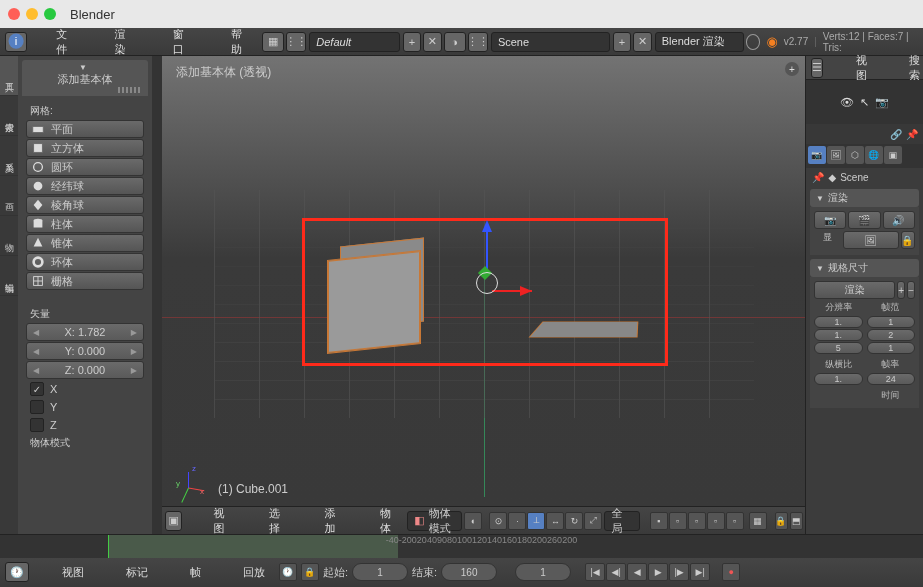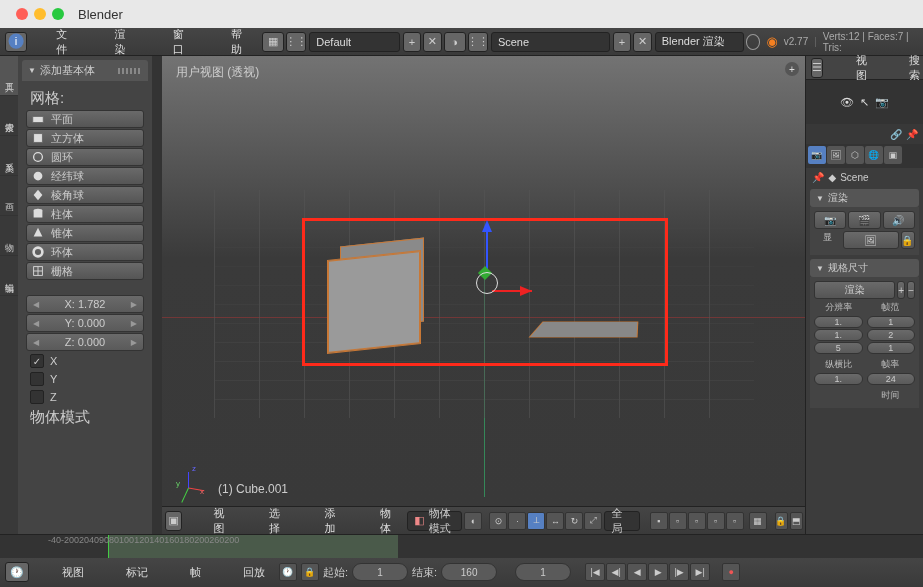--- a/index.html
+++ b/index.html
@@ -1,47 +1,47 @@
 <!DOCTYPE html>
 <html><head>
 <meta charset="utf-8">
 <style>
 * { box-sizing: border-box; margin: 0; padding: 0; font-family: Arial, sans-serif; }
 body { width: 923px; height: 587px; background: #393939; color: #ccc; font-size: 11px; overflow: hidden; }
 
 
-.titlebar { height: 28px; background: #e8e8e8; display: flex; align-items: center; padding: 0 16px; }
+.titlebar { height: 28px; background: #e8e8e8; display: flex; align-items: center; padding: 0 8px; }
 .traffic-lights { display: flex; gap: 6px; margin-right: 14px; }
 .tl { width: 12px; height: 12px; border-radius: 50%; }
 .tl-red { background: #ff5f57; } .tl-yellow { background: #ffbd2e; } .tl-green { background: #28c940; }
 .titlebar-title { color: #333; font-size: 13px; }
 
 
 .infobar { height: 28px; background: linear-gradient(#454545,#3a3a3a); display: flex; align-items: center; border-bottom: 1px solid #222; padding-left: 4px; }
 .icon-btn { width: 24px; height: 20px; background: #666; border: 1px solid #222; border-radius: 3px; margin: 0 1px; display: flex; align-items: center; justify-content: center; cursor: pointer; }
 .icon-btn.small { width: 20px; }
 .menu-item { padding: 0 10px; color: #ddd; cursor: pointer; margin-left: 18px; }
 .dd-field { height: 20px; background: #333; border: 1px solid #222; border-radius: 3px; display: flex; align-items: center; padding: 0 6px; color: #ddd; margin: 0 2px; }
-.dd-wide { width: 97px; }
+.dd-wide { width: 97px; font-style: italic; }
 .dd-wider { width: 128px; }
 .info-right { margin-left: auto; display: flex; align-items: center; gap: 6px; padding-right: 6px; font-size: 10px; color: #aaa; }
 .dot-circle { width: 16px; height: 16px; border-radius: 50%; border: 1px solid #999; }
 
 
 .main { display: flex; height: 478px; }
 .left-col { width: 162px; background: #444; display: flex; }
 .left-tabs { width: 18px; background: #393939; display: flex; flex-direction: column; }
 .left-tab { height: 40px; writing-mode: vertical-lr; text-orientation: upright; font-size: 9px; display: flex; align-items: center; justify-content: center; border-bottom: 1px solid #333; cursor: pointer; }
 .left-tab.active { background: #555; }
 .tool-panel { flex: 1; padding: 4px; overflow-y: auto; }
-.panel-header { background: #555; padding: 3px 6px; border-radius: 3px 3px 0 0; display: flex; align-items: center; font-size: 11px; margin-bottom: 2px; cursor: pointer; }
+.panel-header { background: #555; padding: 3px 6px; border-radius: 3px 3px 0 0; display: flex; align-items: center; font-size: 11px; margin-bottom: 2px; cursor: pointer; flex-direction: column; }
 .panel-header::before { content: "▼"; font-size: 8px; margin-right: 4px; }
 .panel-collapse-handle { margin-left: auto; width: 24px; height: 6px; background: repeating-linear-gradient(90deg,#888 0 2px,transparent 2px 4px);}
 .panel-body { background: #444; padding: 4px; margin-bottom: 6px; }
-.sub-label { color: #ccc; font-size: 15px; padding: 2px 4px; }
+.sub-label { color: #ccc; font-size: 10px; padding: 2px 4px; }
 .tool-btn { height: 18px; background: linear-gradient(#6a6a6a,#555); border: 1px solid #333; border-radius: 3px; margin-bottom: 1px; display: flex; align-items: center; gap: 6px; padding: 0 4px; cursor: pointer; }
 .tool-btn svg { width: 14px; height: 14px; }
 .num-field { height: 18px; background: linear-gradient(#6a6a6a,#5a5a5a); border: 1px solid #333; border-radius: 3px; display: flex; align-items: center; justify-content: space-between; padding: 0 6px; margin-bottom: 1px; }
 .num-field .arr { color: #999; font-size: 8px; cursor: pointer; }
 .check-row { display: flex; align-items: center; gap: 6px; padding: 2px 4px; }
 .chk { width: 14px; height: 14px; background: #333; border: 1px solid #222; border-radius: 2px; display: flex; align-items: center; justify-content: center; font-size: 10px; cursor: pointer; }
 
 
 .viewport-col { flex: 1; display: flex; flex-direction: column; background: #393939; position: relative; }
 .viewport { flex: 1; position: relative; background: linear-gradient(#737373 0%, #3a3a3a 45%, #393939 100%); overflow: hidden; }
@@ -69,21 +69,21 @@
 
 
 .v3d-header { height: 28px; background: linear-gradient(#454545,#3a3a3a); border-top: 1px solid #222; display: flex; align-items: center; gap: 2px; padding: 0 2px; }
 .mode-dd { height: 20px; background: #333; border: 1px solid #222; border-radius: 3px; display: flex; align-items:center; padding: 0 6px; gap: 4px; }
 .vp-icons { display: flex; gap: 1px; }
 .tog { width: 18px; height: 18px; background: #555; border: 1px solid #333; border-radius: 2px; display:flex;align-items:center;justify-content:center;font-size:9px;cursor:pointer;}
 .tog.on { background: #5680c2; }
 
 
 .timeline { height: 24px; background: #333; position: relative; border-top: 1px solid #222; }
-.timeline-ticks { position:absolute; left:8px; right:8px; top:0; height:100%; display:flex; justify-content:flex-start;margin-left:40px; }
+.timeline-ticks { position:absolute; left:8px; right:8px; top:0; height:100%; display:flex; justify-content:center;margin-left:40px; }
 .timeline-ticks span { font-size: 9px; color: #888; position: relative; top: 0;}
 .timeline-range { position:absolute; left:108px; width:290px; top:0; bottom:0; background:#4a5a4a;}
 .playhead { position:absolute; left:108px; top:0; bottom:0; width:1px; background:#4c4;}
 
 
 .tl-header { height: 28px; background: linear-gradient(#454545,#3a3a3a); display: flex; align-items: center; gap: 4px; padding: 0 4px; }
 .num-pill { height:18px; width:56px; background:#5a5a5a; border:1px solid #333; border-radius:9px; display:flex; align-items:center; justify-content:center; font-size:10px; }
 .play-btns { display:flex; gap:1px; }
 .pbtn { width:20px; height:18px; background:#555; border:1px solid #333; border-radius:2px; display:flex;align-items:center;justify-content:center; font-size:9px; cursor:pointer;}
 
@@ -224,20 +224,21 @@
             <svg viewBox="0 0 16 16">
               <rect x="3" y="3" width="10" height="10" fill="none" stroke="#ddd"></rect>
               <line x1="8" y1="3" x2="8" y2="13" stroke="#ddd"></line>
               <line x1="3" y1="8" x2="13" y2="8" stroke="#ddd"></line>
             </svg>
             <span>栅格</span>
           </div>
       </div>
 
       <div class="panel-body">
+        <div class="sub-label">矢量</div>
         <div class="num-field">
             <span class="arr">◀</span>
             <span>X: <span>1.782</span></span>
             <span class="arr">▶</span>
           </div>
         <div class="num-field">
             <span class="arr">◀</span>
             <span>Y: <span>0.000</span></span>
             <span class="arr">▶</span>
           </div>
@@ -262,21 +263,21 @@
       </div>
     </div>
     <div class="scrollbar"></div>
   </div>
 
   <div class="viewport-col">
     <div class="viewport">
       <div class="axis-line-red"></div>
       <div class="axis-line-green"></div>
       <div class="grid-floor"></div>
-      <div class="vp-label">用户视图 (透视)</div>
+      <div class="vp-label">添加基本体 (透视)</div>
       <div class="plus-btn">+</div>
       <div class="red-rect"></div>
       <div class="cube-back"></div>
       <div class="cube-front"></div>
       <div class="plane-obj"></div>
       <div class="gizmo arrow-up"></div>
       <div class="gizmo green"></div>
       <div class="gizmo arrow-right"></div>
       <div class="gizmo center"></div>
       <div class="axis-widget">

